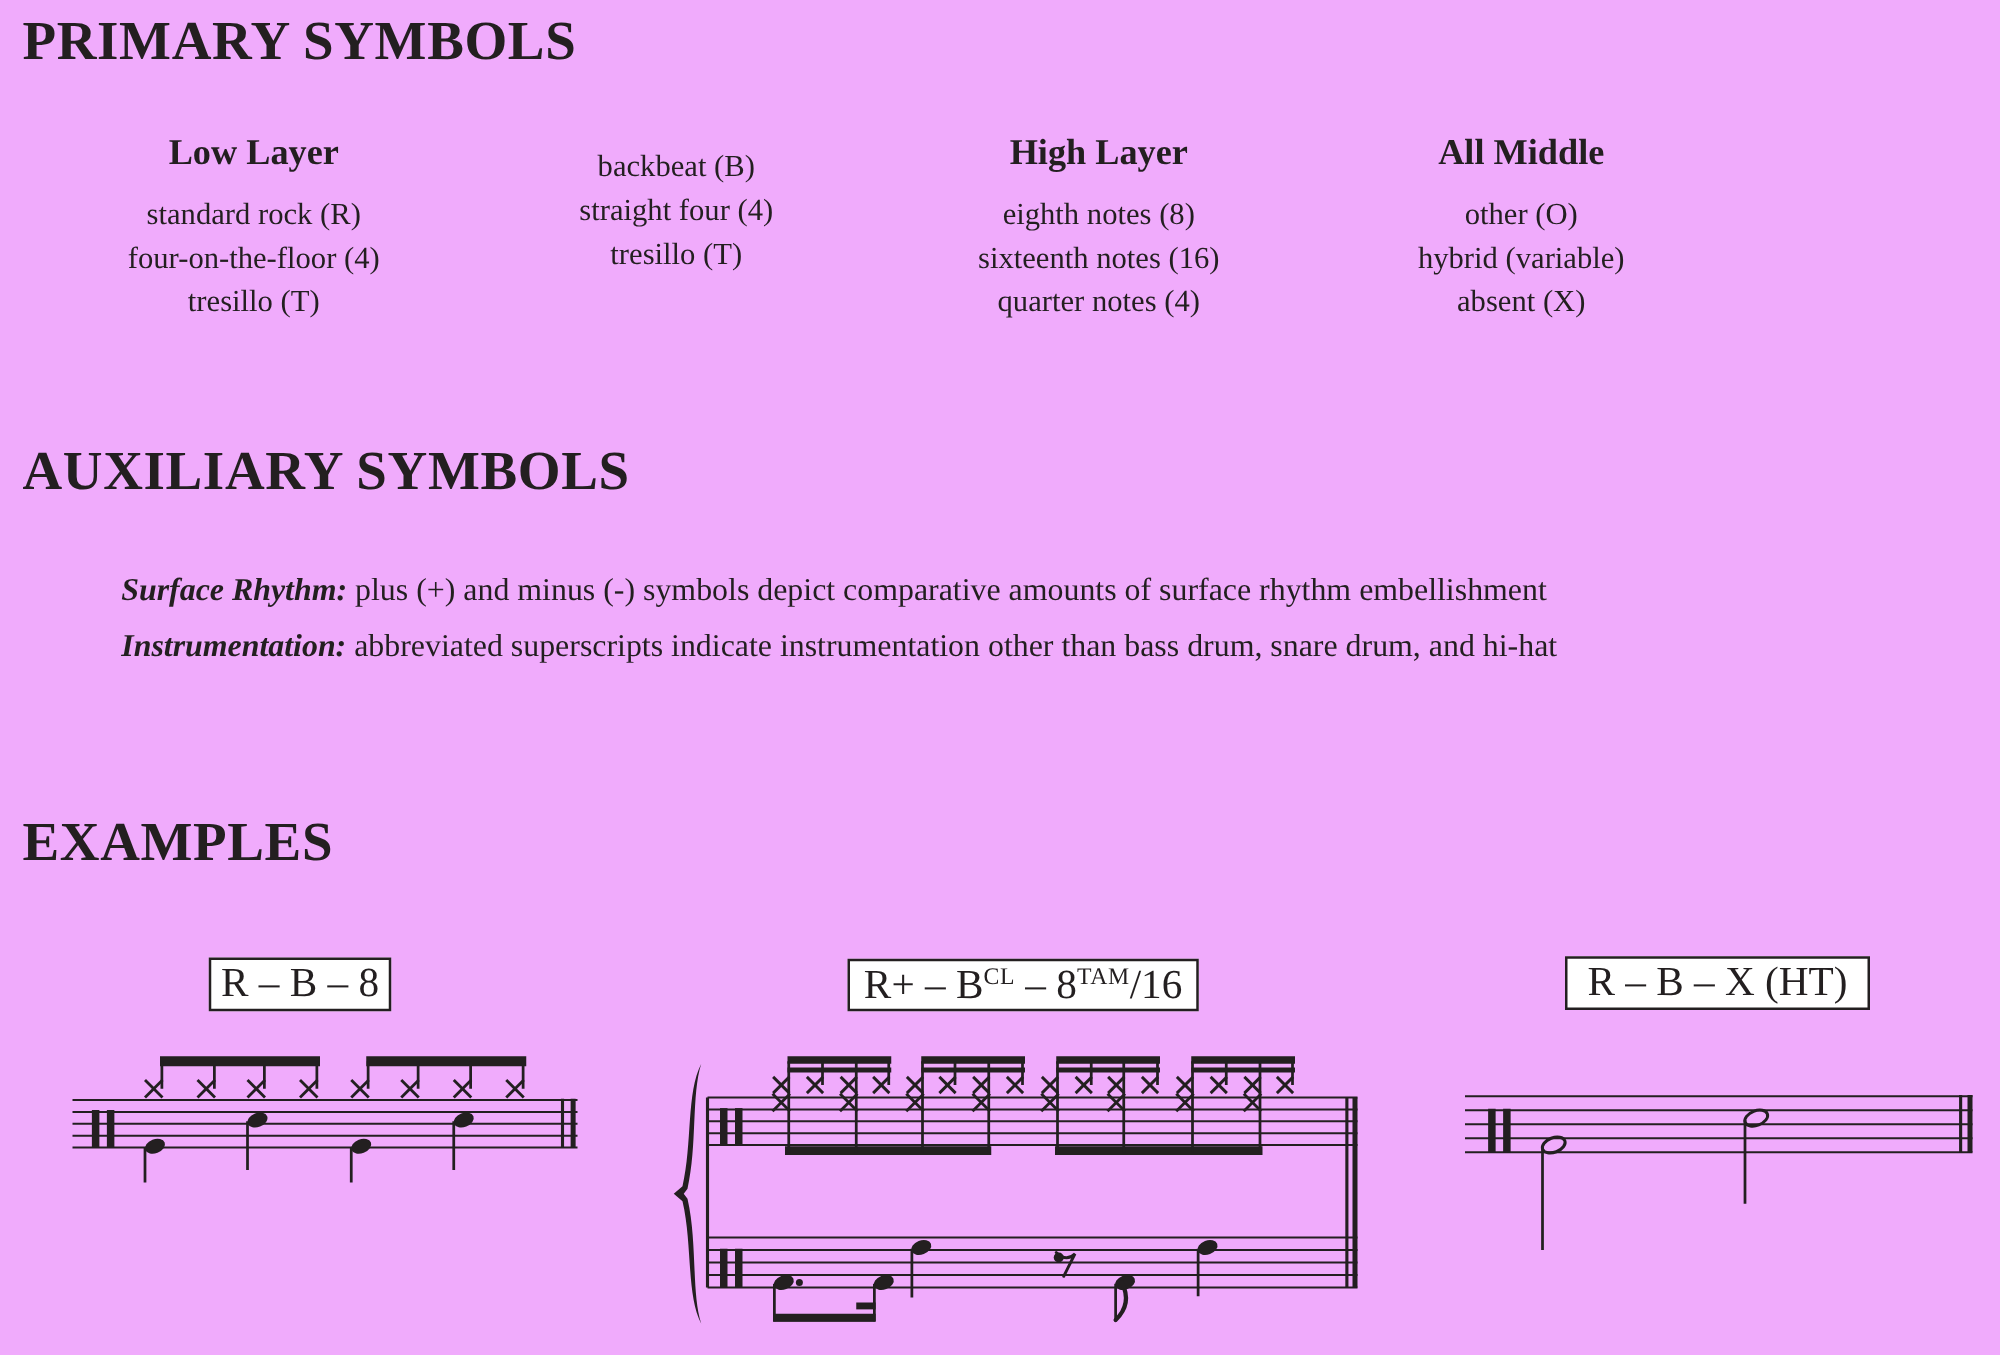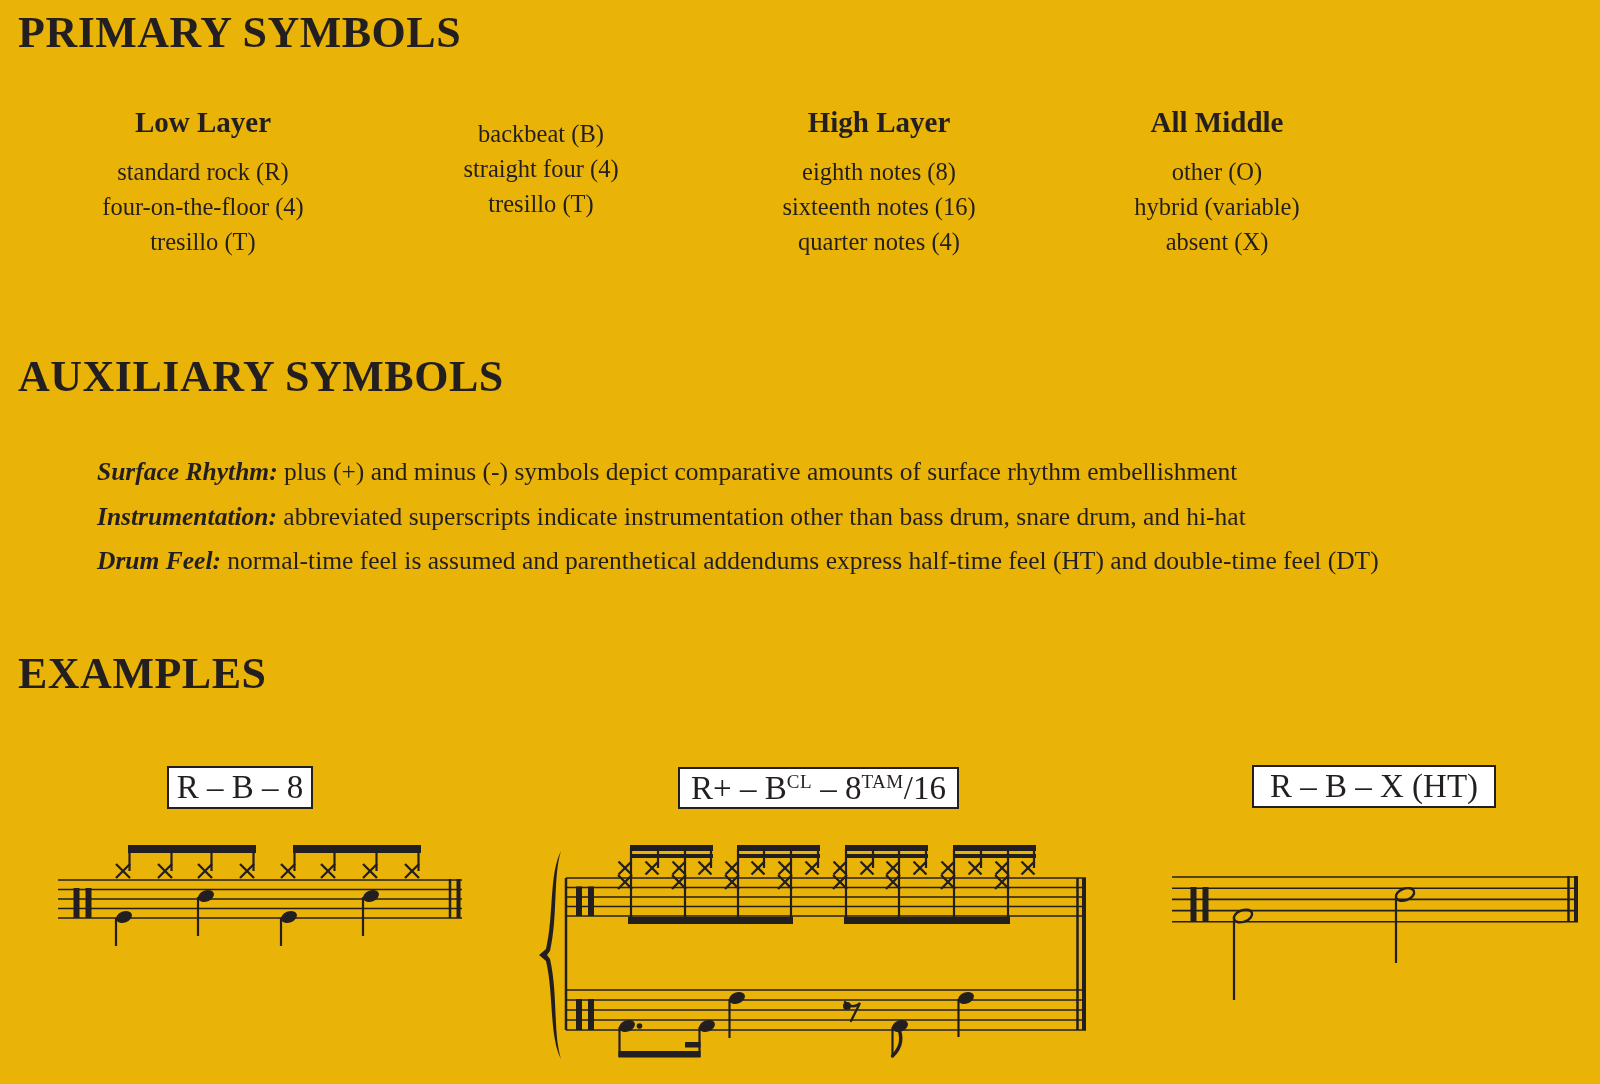--- a/index.html
+++ b/index.html
@@ -1,16 +1,16 @@
 <!DOCTYPE html>
 <html><head>
 <meta charset="utf-8">
 <style>
   html,body{margin:0;padding:0;background:#ffffff;}
-  .page{position:relative;width:1600px;height:1084px;background:#eab308;
+  .page{position:relative;width:1600px;height:1084px;background:#f0abfc;
         font-family:"Liberation Serif","DejaVu Serif",serif;color:#231f20;overflow:hidden;}
   h1.sec{position:absolute;left:18px;margin:0;font-weight:700;font-size:44px;line-height:1;letter-spacing:0.5px;}
   #primary-heading{top:11px;}
   #auxiliary-heading{top:355px;}
   #examples-heading{top:652px;}
   .columns{position:absolute;left:50px;top:103px;width:1320px;display:flex;gap:32px;}
   .col{flex:1;text-align:center;}
   .col-h{font-size:29px;font-weight:700;line-height:38px;}
   .col-items{margin-top:13px;font-size:24.5px;line-height:35px;}
   .aux{position:absolute;left:97px;top:450px;font-size:25.5px;line-height:44.5px;white-space:nowrap;}
@@ -59,21 +59,20 @@
           <div>absent (X)</div>
         </div>
       </div>
     </div>
 
   <h1 class="sec" id="auxiliary-heading">AUXILIARY SYMBOLS</h1>
 
   <div class="aux" id="aux">
       <div><span class="term">Surface Rhythm:</span><span> plus (+) and minus (-) symbols depict comparative amounts of surface rhythm embellishment</span></div>
       <div><span class="term">Instrumentation:</span><span> abbreviated superscripts indicate instrumentation other than bass drum, snare drum, and hi-hat</span></div>
-      <div><span class="term">Drum Feel:</span><span> normal-time feel is assumed and parenthetical addendums express half-time feel (HT) and double-time feel (DT)</span></div>
     </div>
 
   <h1 class="sec" id="examples-heading">EXAMPLES</h1>
 
   <div id="labels">
       <div class="label-box" style="left: 167px; top: 766px; width: 146px; height: 43px;">
         <span><span>R – B – 8</span></span>
       </div>
       <div class="label-box" style="left: 678px; top: 767px; width: 281px; height: 42px;">
         <span><span>R+ – B</span><sup>CL</sup><span> – 8</span><sup>TAM</sup><span>/16</span></span>

